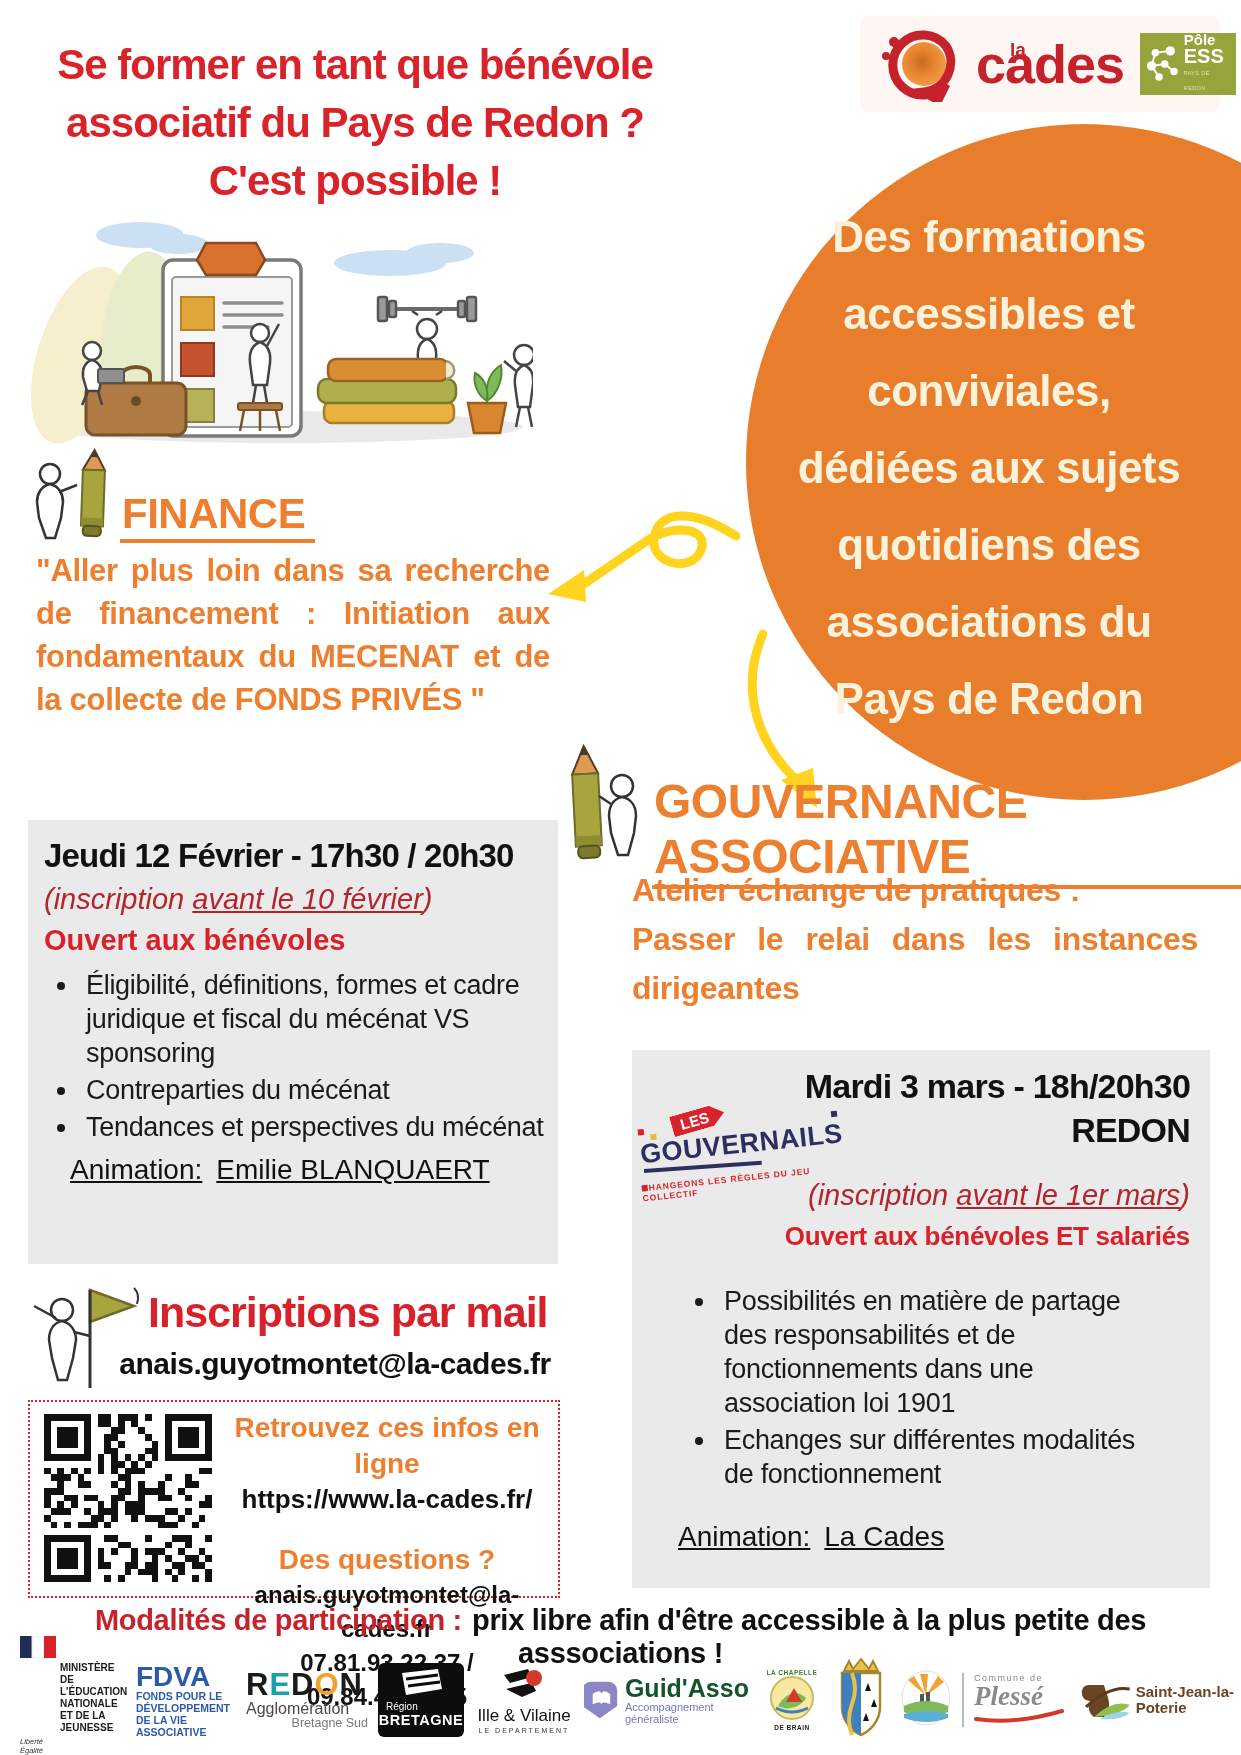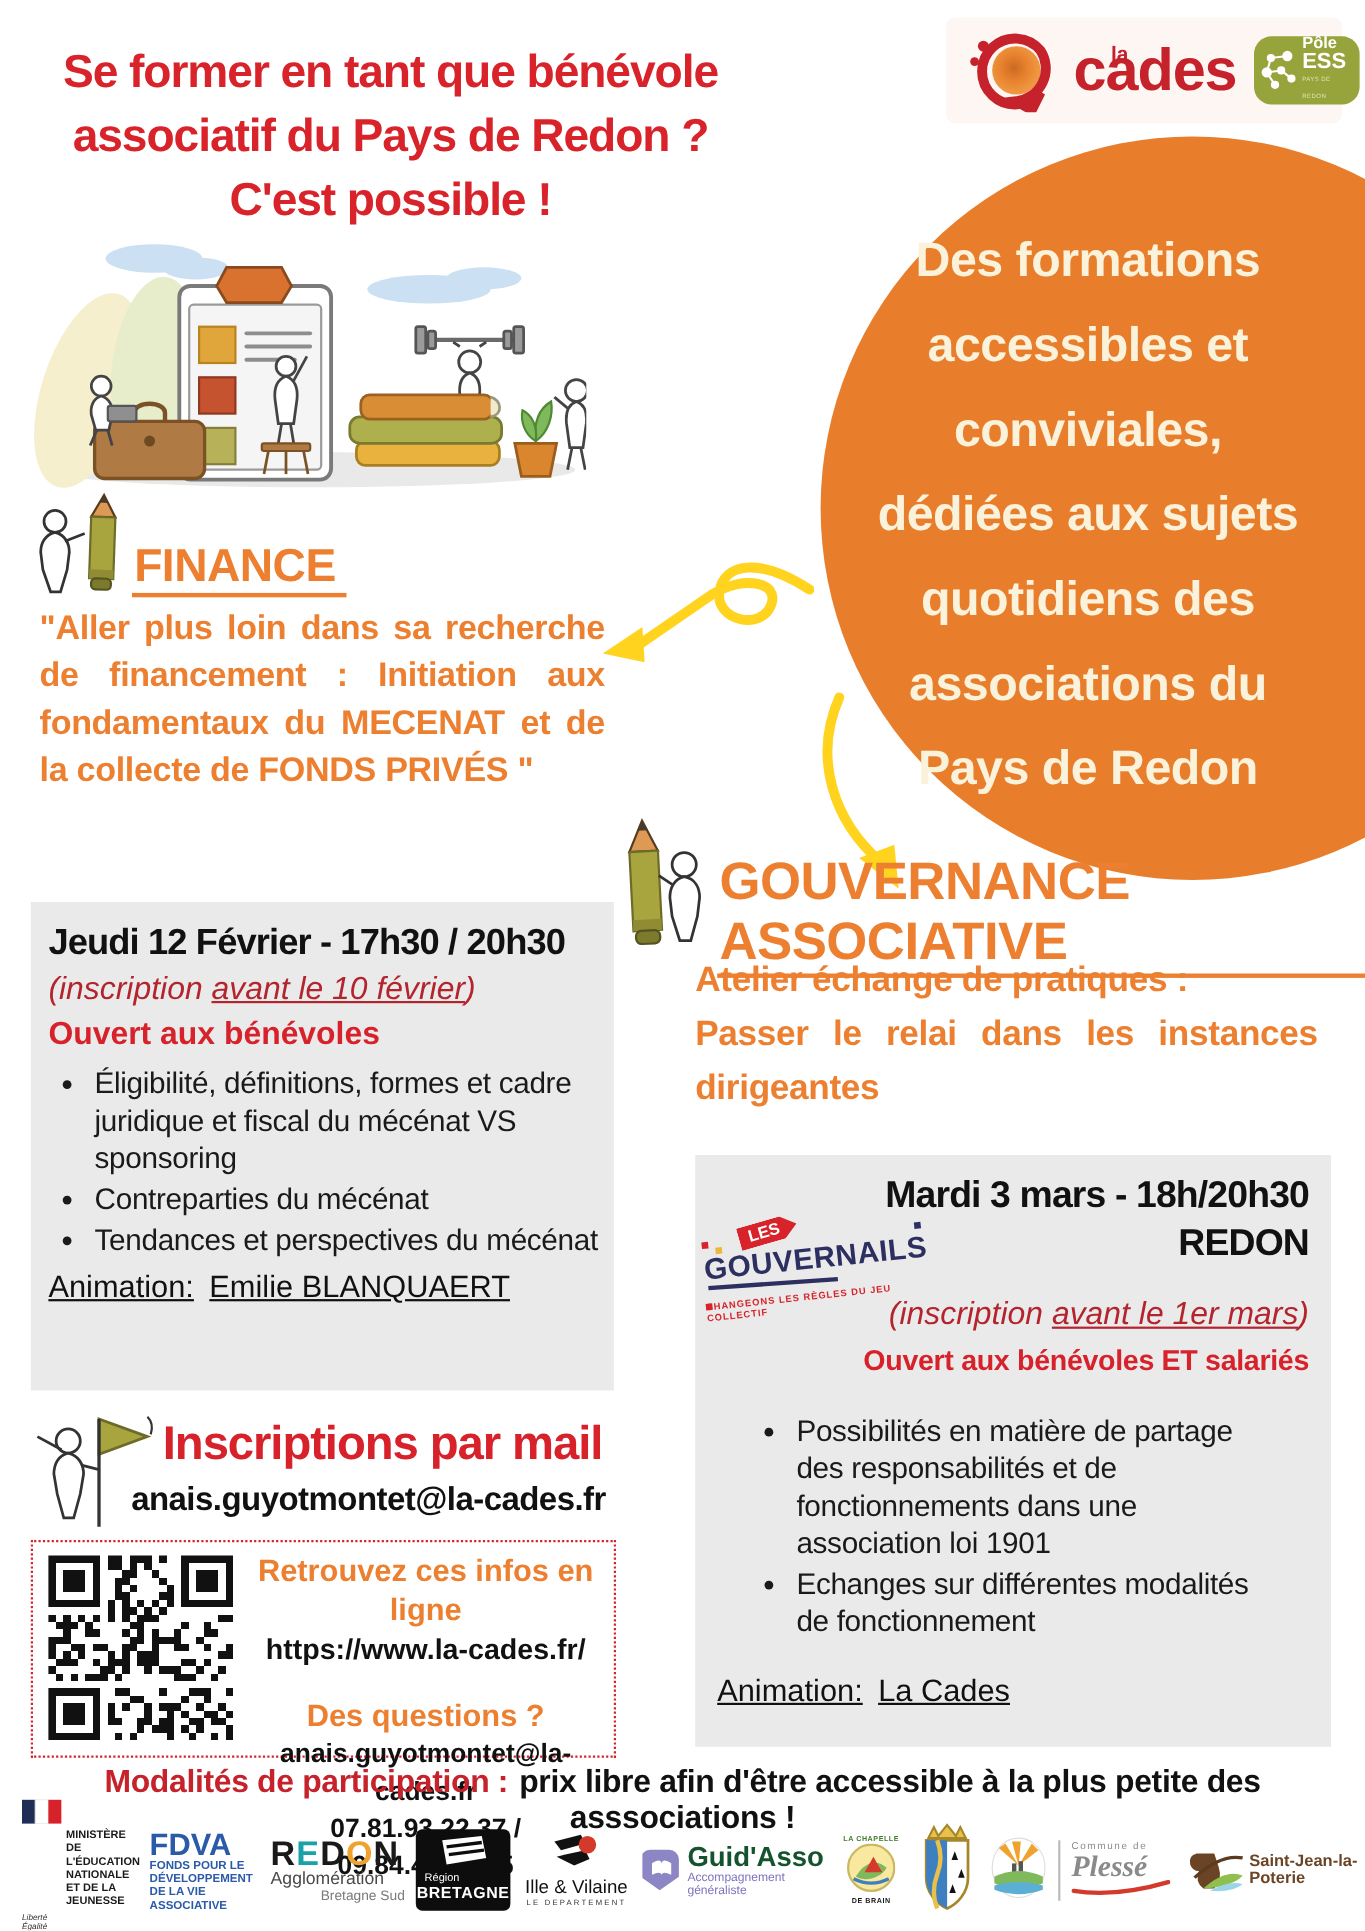--- a/index.html
+++ b/index.html
@@ -7,21 +7,21 @@
         font-family:"Liberation Sans","DejaVu Sans",sans-serif;color:#1a1a1a;}
   .p{position:absolute;}
 
   
   .title{left:55px;top:36px;width:600px;text-align:center;color:#D9232B;
          font-size:42px;font-weight:bold;line-height:58px;letter-spacing:-1px;}
   .cades-card{left:860px;top:16px;width:360px;height:96px;background:#FDF6F3;border-radius:8px;}
   .cades-inner{position:absolute;left:20px;top:10px;display:flex;align-items:center;gap:10px;}
   .cades-text{position:relative;color:#C5222B;font-weight:bold;font-size:54px;line-height:54px;letter-spacing:-1px;}
   .cades-la{position:absolute;left:34px;top:-14px;font-size:19px;letter-spacing:0;}
-  .pole-ess{width:96px;height:62px;background:#97A43B;border-radius:16px;display:flex;align-items:center;
+  .pole-ess{width:96px;height:62px;background:#97A43B;border-radius:0;display:flex;align-items:center;
             padding:4px 6px;box-sizing:border-box;gap:4px;margin-left:6px;}
   .pole-ess-text{color:#fff;font-weight:bold;font-size:15px;line-height:15px;}
   .pole-ess-text .big{font-size:20px;line-height:19px;}
   .pole-ess-text .tiny{font-size:5.5px;color:#DCE6AC;font-weight:normal;letter-spacing:.4px;}
 
   
   .circle{left:746px;top:124px;width:676px;height:676px;border-radius:50%;background:#E87E2C;}
   .bubble-text{left:766px;top:198px;width:446px;text-align:center;color:#FAF2DA;
                font-size:44px;font-weight:bold;line-height:77px;letter-spacing:-.5px;}
 
@@ -35,21 +35,21 @@
   .panel{background:#EAEAEA;box-sizing:border-box;}
   .left-panel{left:28px;top:820px;width:530px;height:444px;padding:14px 14px 10px 16px;}
   .right-panel{left:632px;top:1050px;width:578px;height:538px;padding:14px 20px 10px 20px;}
   .dt{font-size:33px;font-weight:bold;color:#111;line-height:44px;letter-spacing:-.8px;}
   .dt2{font-size:34px;font-weight:bold;color:#111;line-height:44px;letter-spacing:-.8px;text-align:right;}
   .inscr{font-size:29px;font-style:italic;color:#B3242D;line-height:42px;}
   .inscr .ul{text-decoration:underline;}
   .aud{font-size:29px;font-weight:bold;color:#D7222B;line-height:40px;}
   .panel ul{margin:8px 0 0 36px;padding:0;font-size:27px;line-height:34px;letter-spacing:-.3px;color:#1a1a1a;}
   .panel li{padding-left:6px;margin-bottom:3px;}
-  .anim{font-size:28px;color:#111;text-decoration:underline;margin-top:10px;}
+  .anim{font-size:28px;color:#111;text-decoration:underline;margin-top:10px;margin-left:26px;}
   .anim .name{margin-left:14px;}
 
   
   .gouv-head{left:652px;top:774px;font-size:48px;letter-spacing:-.5px;}
   .gouv-sub{left:632px;top:866px;width:566px;color:#EC8030;font-weight:bold;font-size:32px;
             line-height:49px;letter-spacing:-.3px;}
   .gouv-sub .just{text-align:justify;}
   .rp-inscr{text-align:right;margin-top:22px;}
   .rp-aud{text-align:right;font-size:26px;letter-spacing:-.3px;}
   .right-panel ul{margin:28px 0 0 66px;width:452px;}

